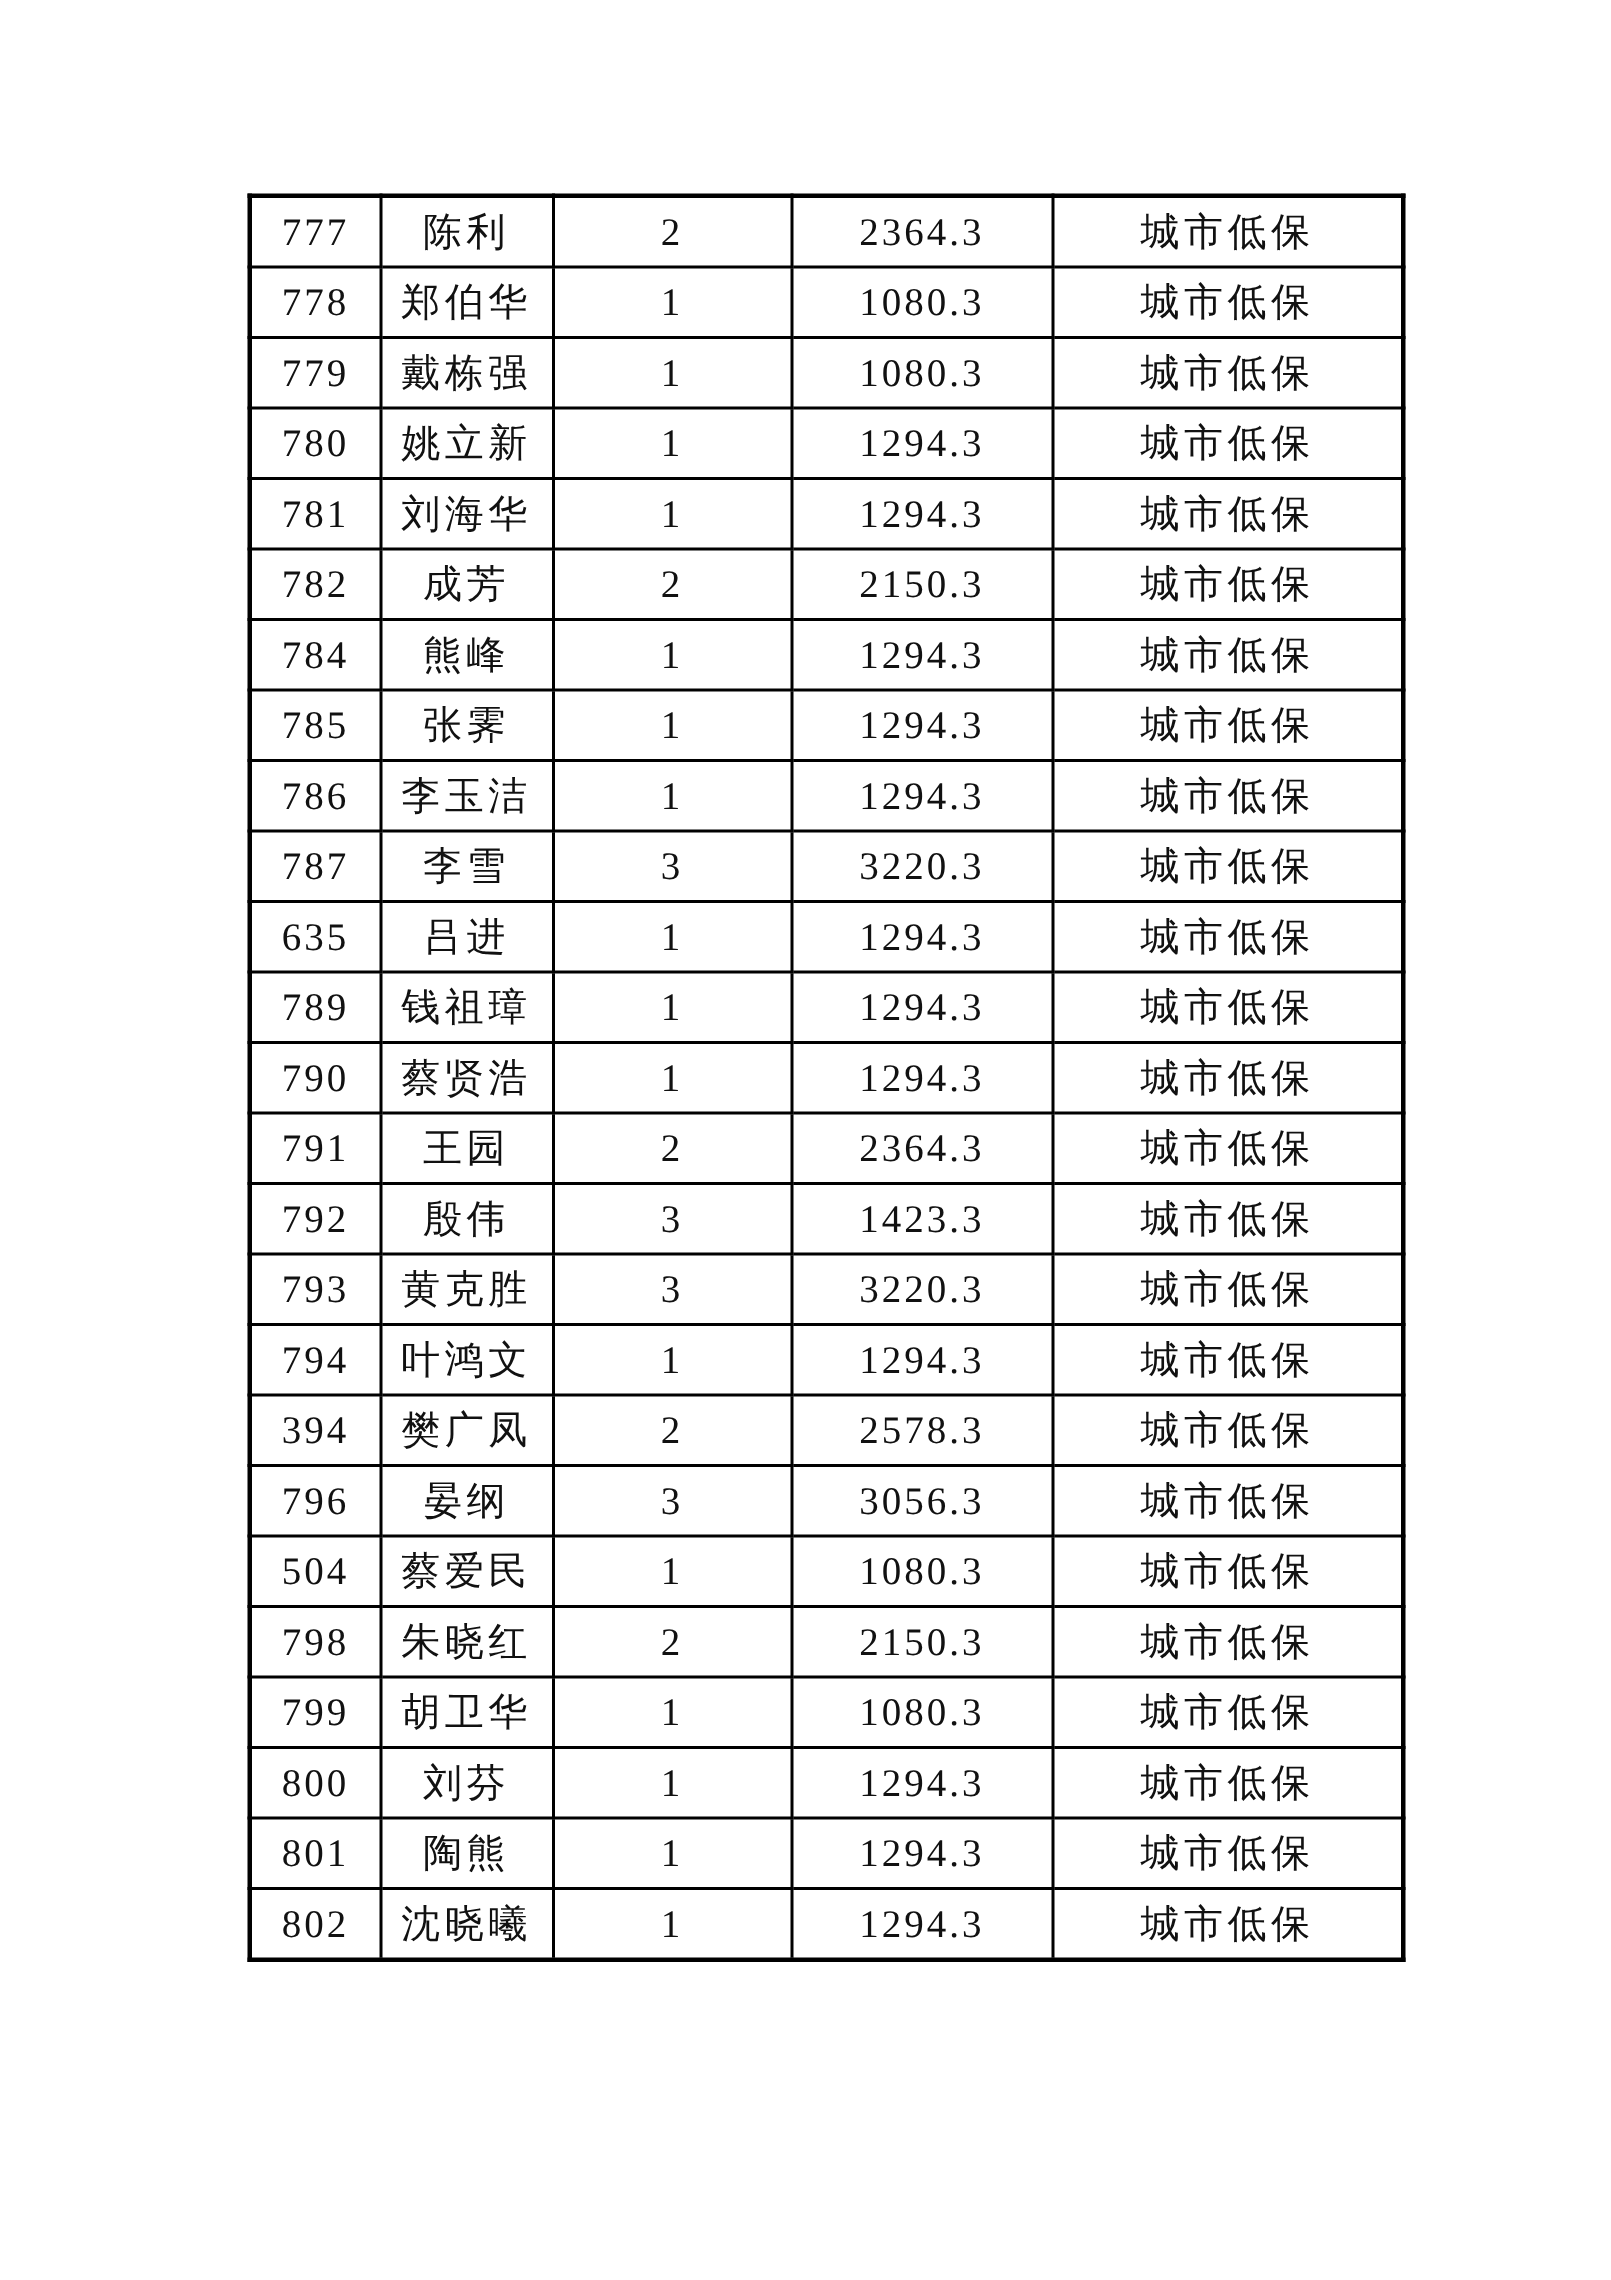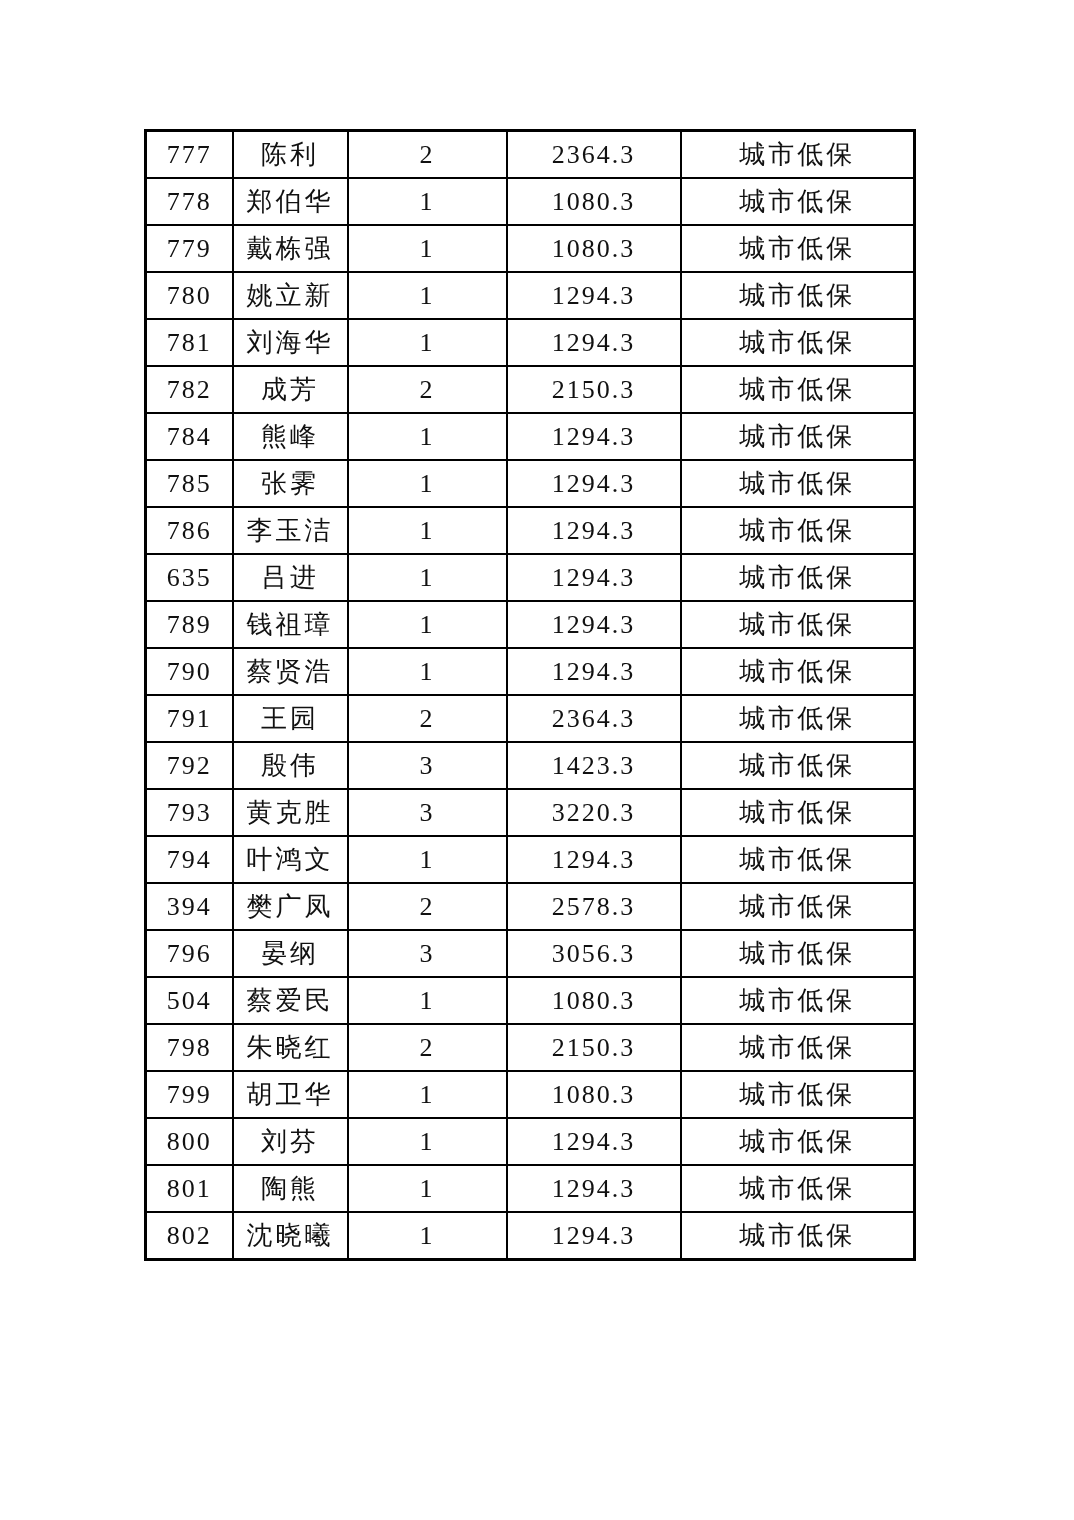--- a/index.html
+++ b/index.html
@@ -11,21 +11,21 @@
     position: relative;
     width: 1074px;
     height: 1520px;
     background: #ffffff;
     font-family: "Liberation Serif", "DejaVu Serif", serif;
     color: #111111;
     overflow: hidden;
   }
   table.benefits {
     position: absolute;
-    left: 144px;
+    left: 165px;
     top: 129px;
     width: 769px;
     border-collapse: collapse;
     table-layout: fixed;
     border: 3px solid #000000;
   }
   table.benefits td {
     border: 2px solid #000000;
     height: 45px;
     text-align: center;
@@ -127,20 +127,27 @@
   </tr>
 
   <tr>
     <td class="c-seq">786</td>
     <td class="c-name">李玉洁</td>
     <td class="c-members">1</td>
     <td class="c-amount">1294.3</td>
     <td class="c-category">城市低保</td>
   </tr>
 
+  <tr>
+    <td class="c-seq">787</td>
+    <td class="c-name">李雪</td>
+    <td class="c-members">3</td>
+    <td class="c-amount">3220.3</td>
+    <td class="c-category">城市低保</td>
+  </tr>
 
   <tr>
     <td class="c-seq">635</td>
     <td class="c-name">吕进</td>
     <td class="c-members">1</td>
     <td class="c-amount">1294.3</td>
     <td class="c-category">城市低保</td>
   </tr>
 
   <tr>

